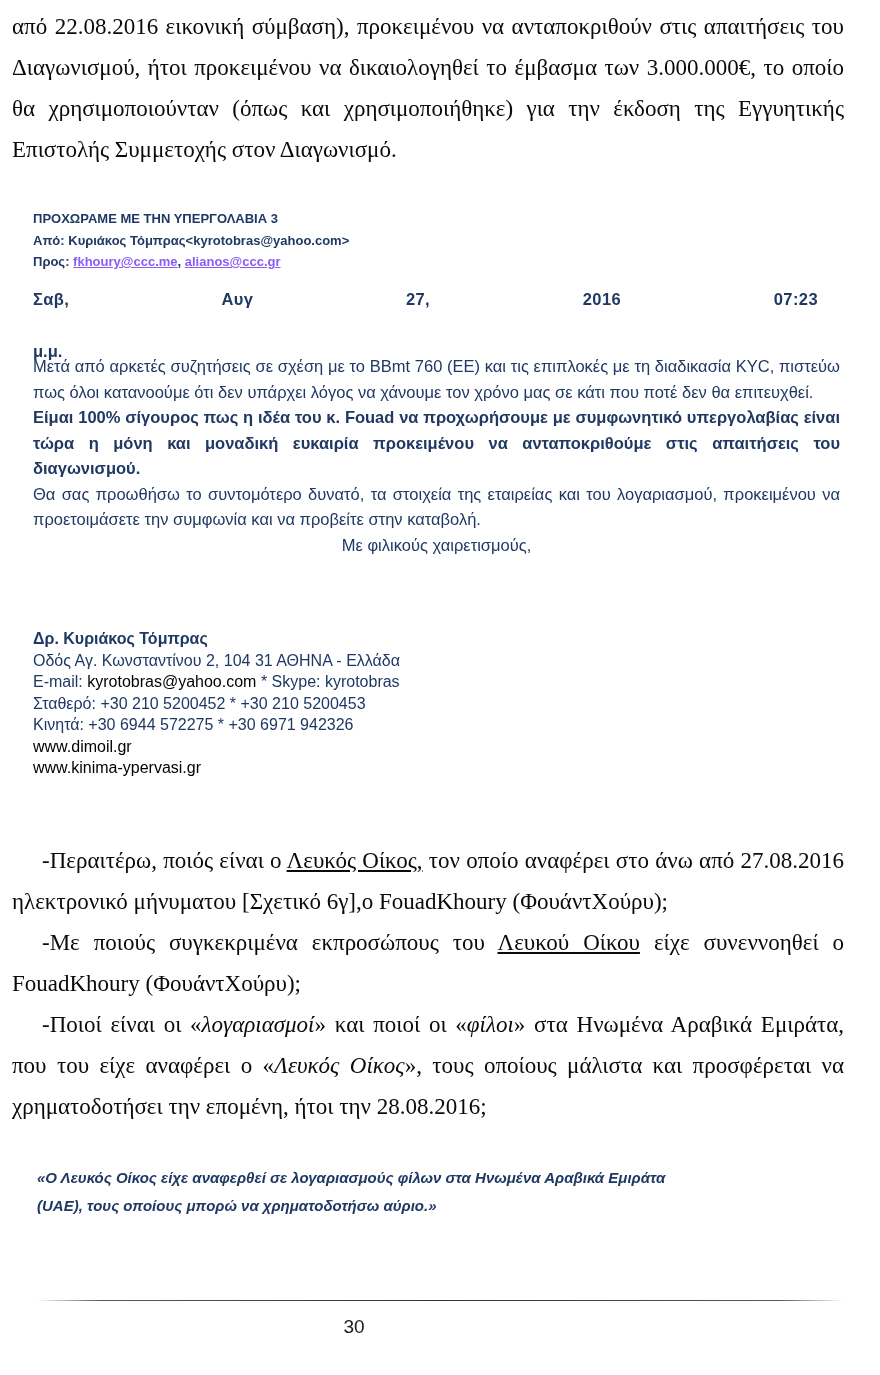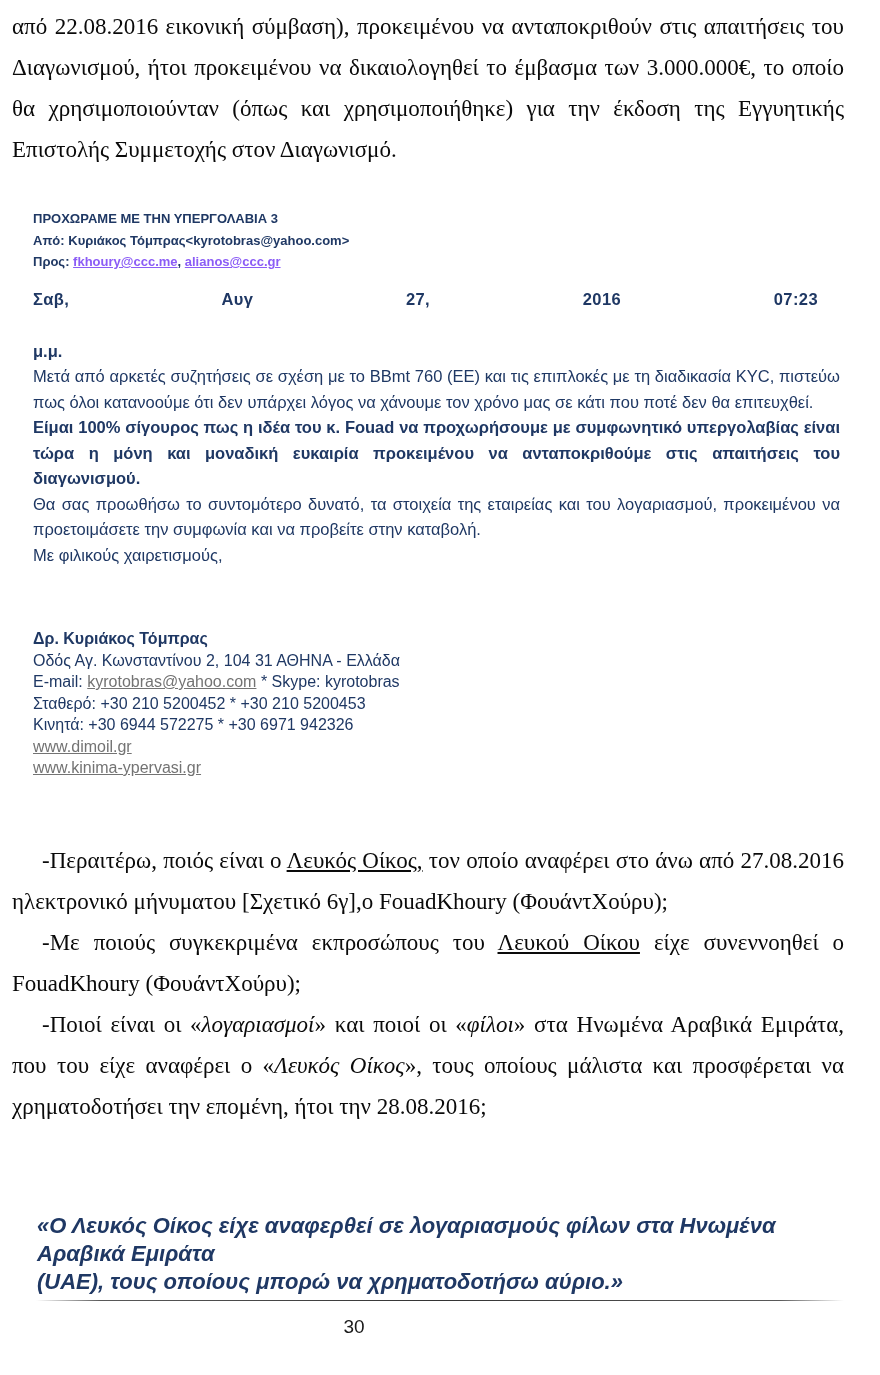--- a/index.html
+++ b/index.html
@@ -87,63 +87,62 @@
     text-align: justify;
   }
   #email-date .dline::after {
     content: "";
     display: inline-block;
     width: 100%;
   }
   #email-date .spaced { letter-spacing: 0.4px; }
 
   #email-body {
-    top: 364px;
+    top: 354px;
     left: 33px;
     right: 40px;
     font-size: 16.5px;
     line-height: 25.5px;
   }
   #email-body p {
     margin: 0;
     text-align: justify;
     text-justify: inter-word;
   }
   #email-body p.bold { font-weight: bold; }
-  #email-body p.last-line { text-align: left; }
+  #email-body p.last-line { text-align: center; }
 
   #signature {
     top: 628px;
     left: 33px;
     font-size: 16px;
     line-height: 21.5px;
   }
   #signature div { white-space: nowrap; }
   #signature .name { font-weight: bold; }
   #signature .link {
-    text-decoration: underline;
-    color: #737373;
+    color: #000000;
   }
 
   
   #questions {
     top: 840px;
   }
 
   
   #quote {
     position: absolute;
-    top: 1212px;
+    top: 1164px;
     left: 37px;
     right: 70px;
     color: #1f3864;
     font-family: "Liberation Sans", sans-serif;
     font-style: italic;
     font-weight: bold;
-    font-size: 22px;
+    font-size: 15px;
     line-height: 28px;
   }
   #quote p { margin: 0; }
 
   
   #footer-rule {
     position: absolute;
     left: 36px;
     right: 36px;
     top: 1300px;

